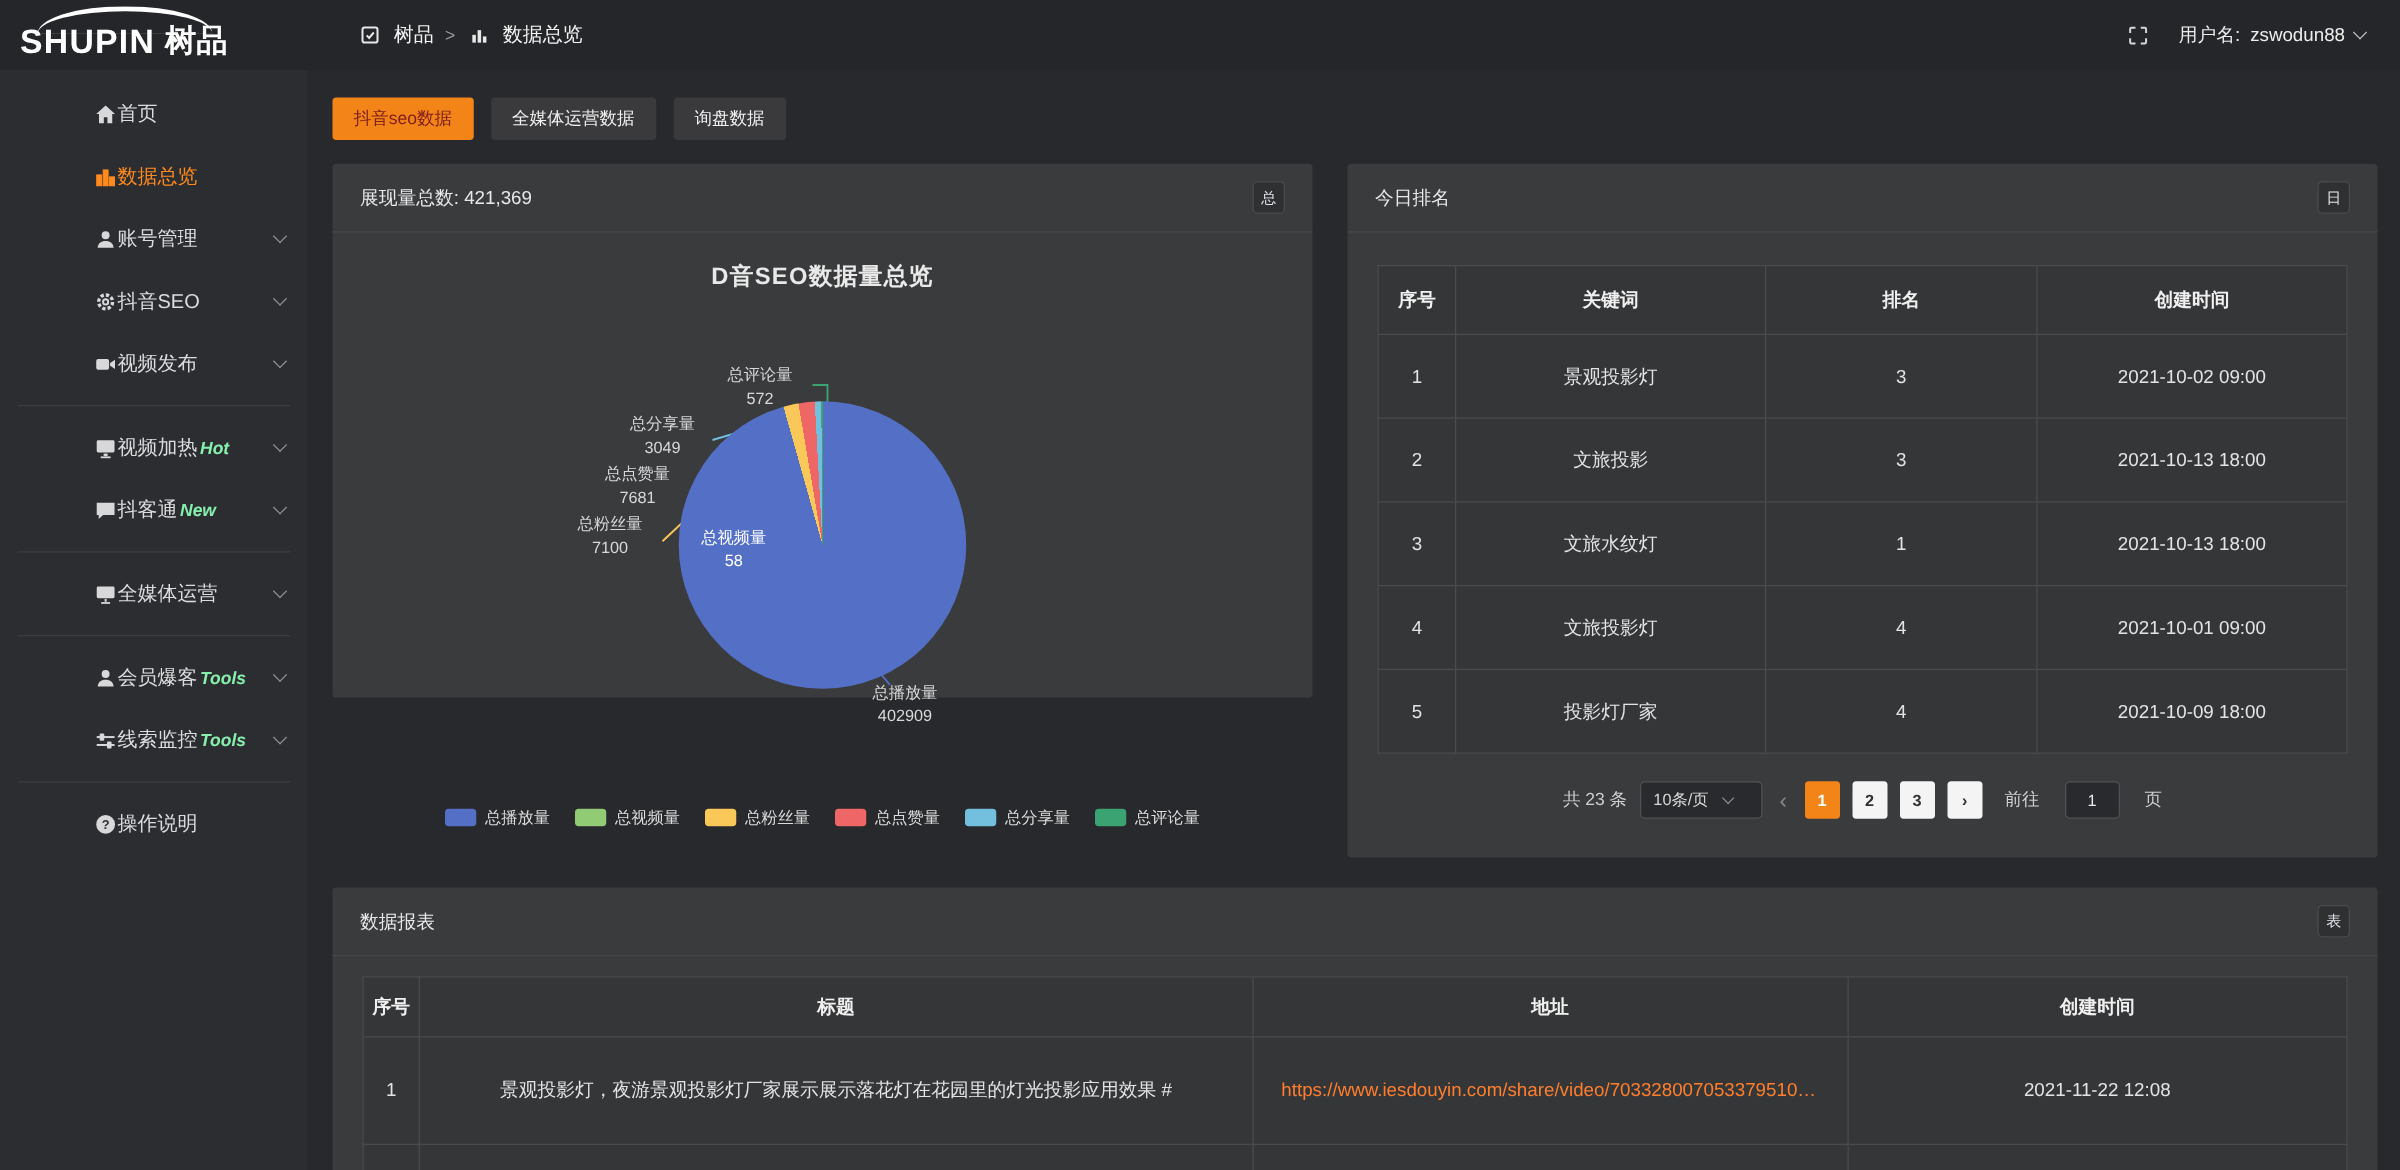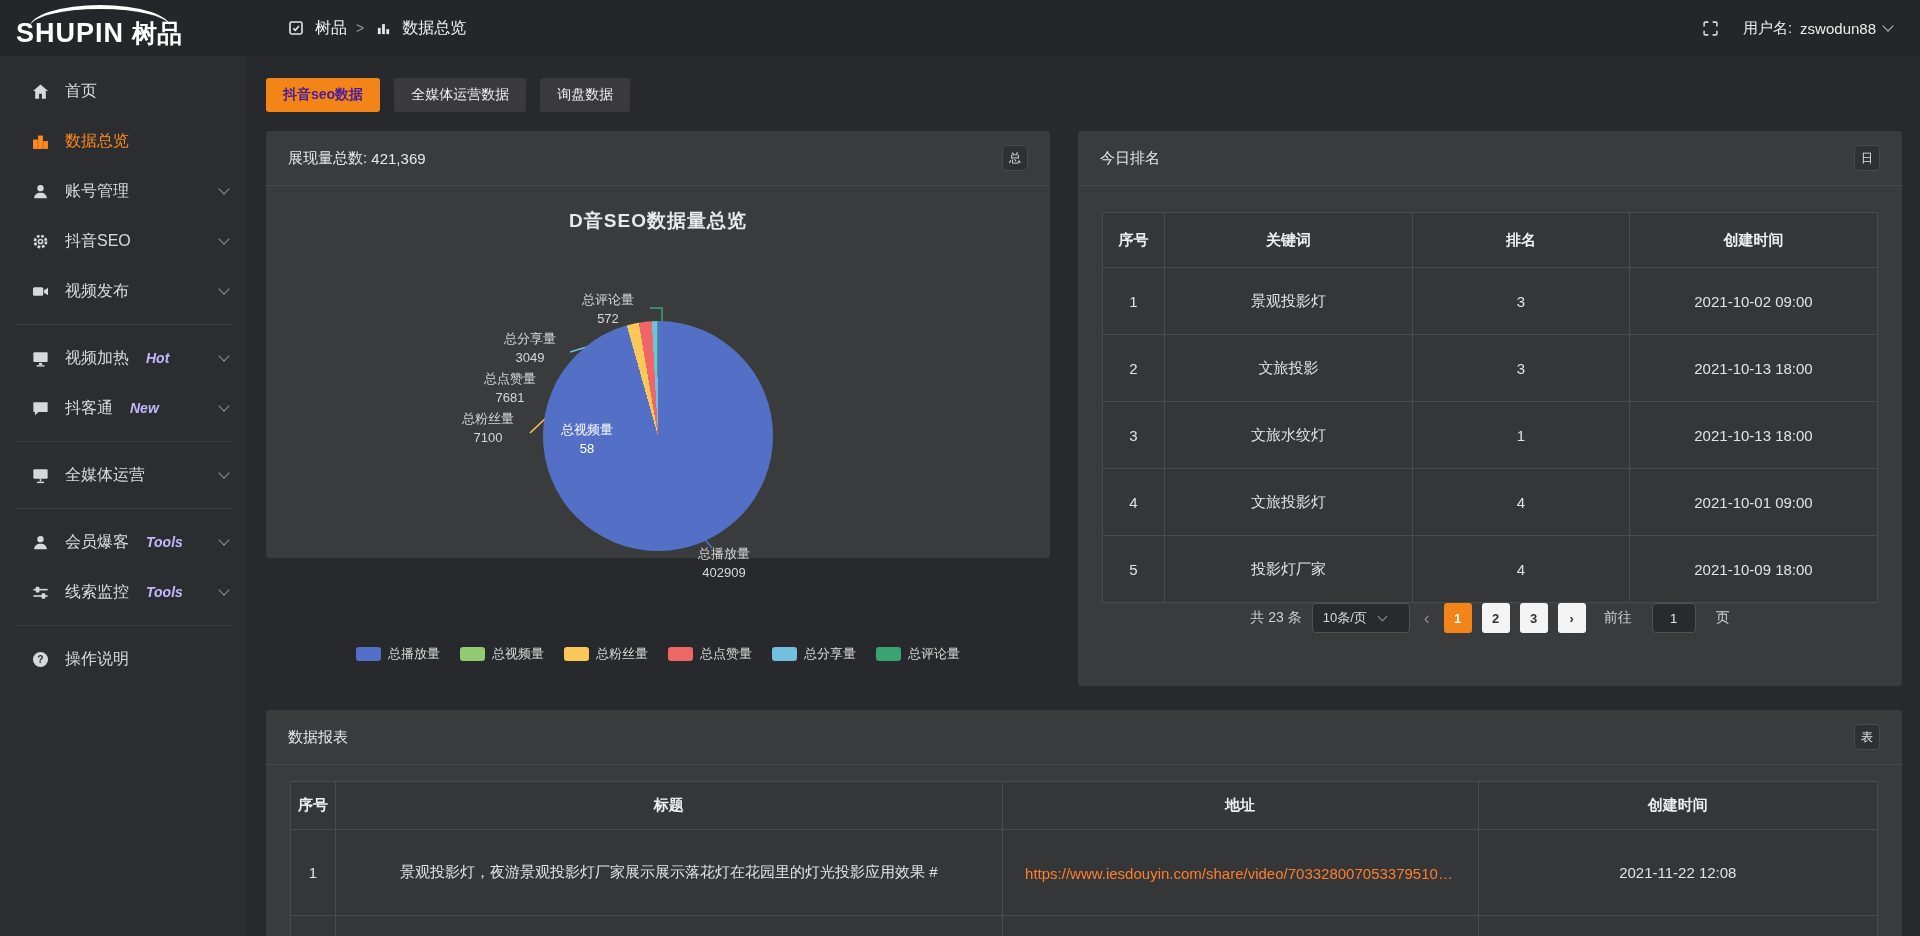--- a/index.html
+++ b/index.html
@@ -19,36 +19,36 @@
   .chev { width:8px; height:8px; border-right:1.6px solid #bdbdbf; border-bottom:1.6px solid #bdbdbf;
     transform:rotate(45deg); display:inline-block; margin-top:-4px; }
   .user-wrap { display:flex; align-items:center; gap:8px; cursor:pointer; }
 
   
   .main { display:flex; height:880px; }
   .sidebar { width:246px; background:#2b2d30; padding-top:10px; flex:none; }
   .content { flex:1; padding:22px 18px 0 20px; overflow:hidden; }
 
   
-  .side-item { height:50px; display:flex; align-items:center; padding:0 18px 0 30px; gap:15px;
-    font-size:16px; color:#dcdcde; cursor:pointer; }
+  .side-item { height:50px; display:flex; align-items:center; padding:0 18px 0 30px; 
+    font-size:16px; color:#dcdcde; cursor:pointer;margin-left:44px; }
   .side-item .lbl { white-space:nowrap; }
   .side-item.active { color:#ff8a1e; }
   .side-item.active svg * { fill:#ff8a1e; stroke:#ff8a1e; }
   .side-badge { font-size:14px; font-weight:700; font-style:italic; margin-left:2px; }
-  .b-red { color:#c4b5fd; } .b-yellow { color:#ffd100; }
+  .b-red { color:#86efac; } .b-yellow { color:#ffd100; }
   .side-item .chev { margin-left:auto; border-color:#8f9193; }
   .side-div { height:1px; background:#3a3c40; margin:8px 14px; }
   .icn { width:20px; height:20px; flex:none; display:flex; align-items:center; justify-content:center; }
 
   
   .tabs { display:flex; gap:14px; }
   .tab { height:34px; padding:0 17px; border-radius:3px; background:#3a3a3c; color:#f0f0f0;
     font-size:14px; display:flex; align-items:center; cursor:pointer; }
-  .tab.active { background:#f28418; color:#4c1d95; font-weight:700; }
+  .tab.active { background:#f28418; color:#7f1d1d; font-weight:400; }
 
   
   .row-panels { display:flex; gap:28px; margin-top:19px; }
   .panel { background:#3a3b3d; border-radius:3px; }
   .panel-hd { height:55px; display:flex; align-items:center; padding:0 22px; font-size:15px; color:#e8e8e8;
     border-bottom:1px solid #47484b; }
   .panel-badge { margin-left:auto; width:26px; height:26px; background:#2f3032; border:1px solid #4a4b4e;
     border-radius:4px; color:#dfe3ea; font-size:12px; display:flex; align-items:center; justify-content:center; cursor:pointer; }
   .p-left { width:784px; height:427px; flex:none; }
   .p-right { flex:1; height:555px; }
@@ -75,21 +75,21 @@
   .rank-body { padding:0 24px; }
   .rank-tbl td { height:67px; font-size:15px; color:#e3e3e4; }
   .report-body { padding:16px 24px 0; }
   .report-tbl th { height:48px; }
   .report-tbl td { height:86px; font-size:15px; color:#e3e3e4; }
   .cell-left { text-align:left; padding:0 14px; }
   .url-link { color:#ff7e2d; cursor:pointer; white-space:nowrap; overflow:hidden; text-overflow:ellipsis; max-width:430px; display:inline-block; vertical-align:middle; }
   .clip { white-space:nowrap; overflow:hidden; }
 
   
-  .pager { display:flex; align-items:center; justify-content:center; gap:10px; 
+  .pager { display:flex; align-items:center; justify-content:center; gap:10px; margin-top:22px;
     font-size:14px; color:#cfcfd1; }
   .pg-select { height:30px; min-width:98px; background:#292a2d; border:1px solid #515255; border-radius:4px;
     display:flex; align-items:center; gap:12px; padding:0 10px; font-size:13px; color:#d8d8d8; cursor:pointer; }
   .pg-select .chev { border-color:#8f9193; width:7px; height:7px; }
   .pg-arrow { color:#8a8a8c; font-size:18px; padding:0 4px; cursor:pointer; line-height:1; }
   .pg-btn { width:28px; height:30px; border-radius:3px; background:#f4f4f5; color:#303133; font-size:13px;
     font-weight:700; display:flex; align-items:center; justify-content:center; cursor:pointer; }
   .pg-btn.cur { background:#f28418; color:#fff; }
   .pg-goto { display:flex; align-items:center; gap:20px; margin-left:8px; }
   .pg-input { width:44px; height:30px; background:#292a2d; border:1px solid #515255; border-radius:4px;

